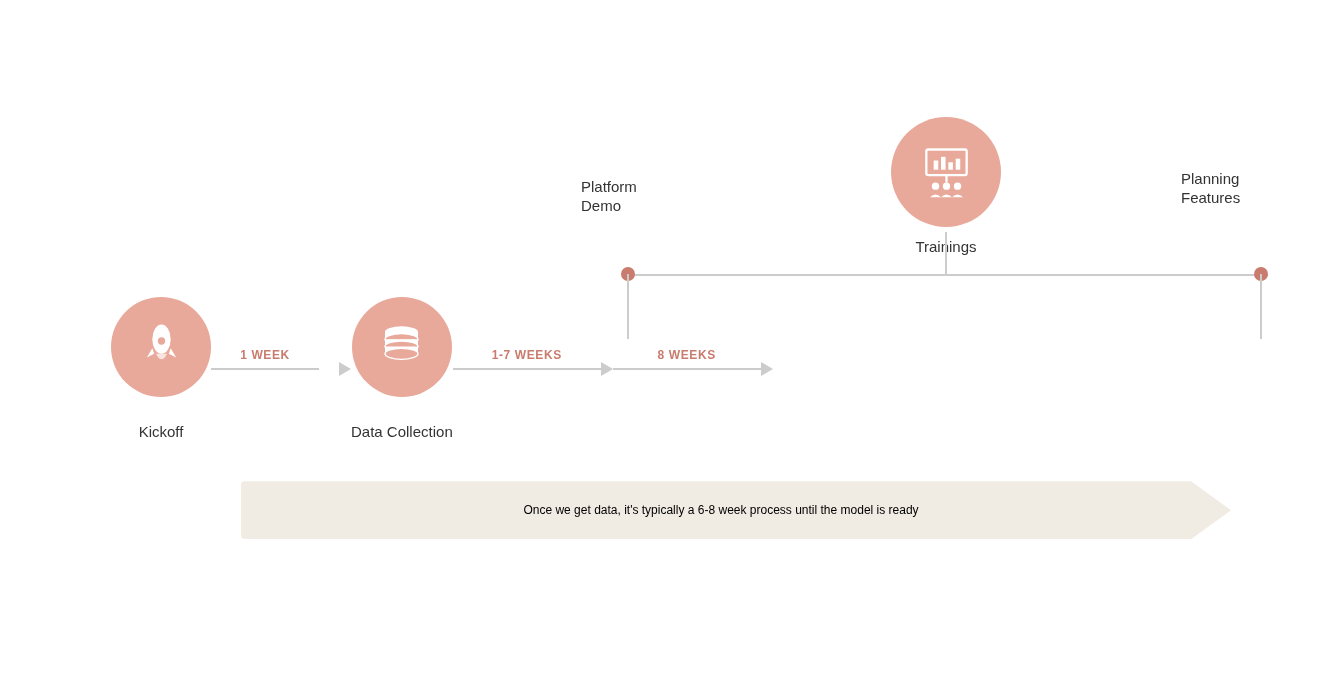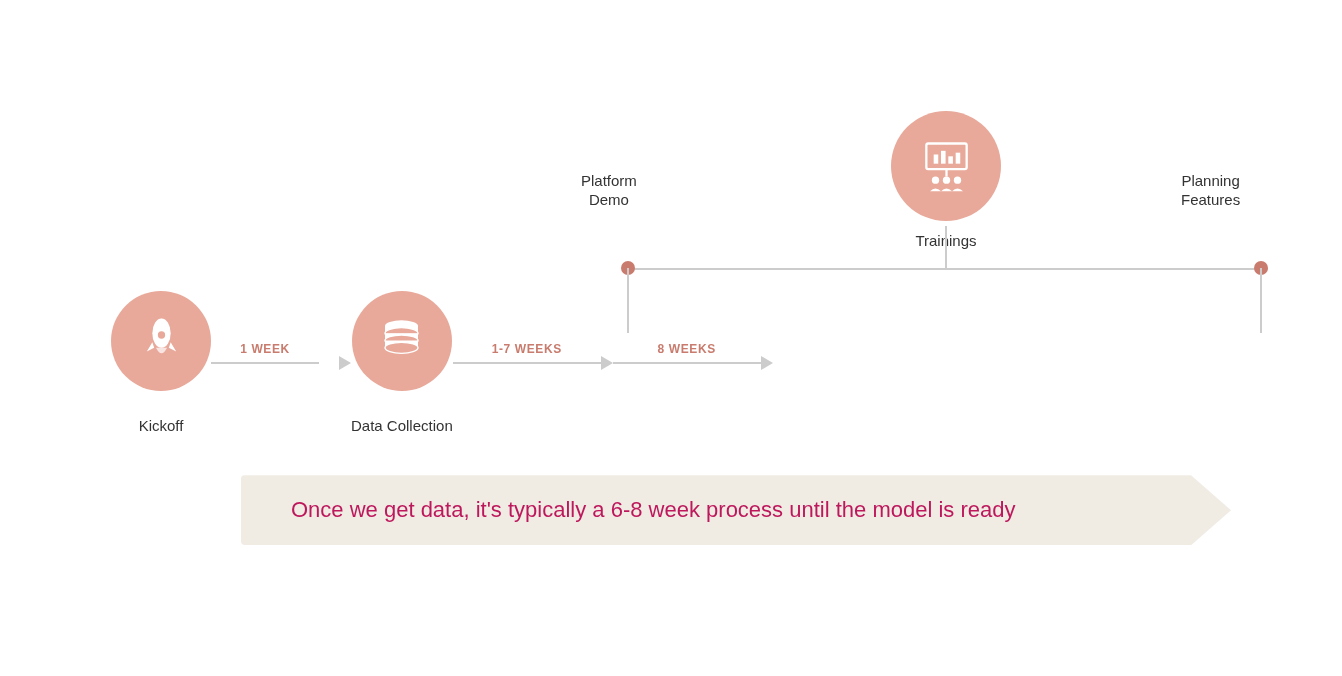--- a/index.html
+++ b/index.html
@@ -104,21 +104,20 @@
 
     
     .upper-node-wrapper {
       position: absolute;
       display: flex;
       flex-direction: column;
       align-items: center;
     }
 
     .upper-label {
-      text-align: center;
       font-size: 15px;
       color: #333;
       line-height: 1.3;
       margin-bottom: 8px;
     }
   </style>
 </head>
 <body>
 
 <div class="diagram-container">
@@ -151,21 +150,21 @@
           <circle cx="30" cy="46" r="4" fill="#fff"></circle>
           <path d="M24 58 Q30 52 36 58" fill="#fff"></path>
 
           <circle cx="42" cy="46" r="4" fill="#fff"></circle>
           <path d="M36 58 Q42 52 48 58" fill="#fff"></path>
         </svg>
       </div>
       <div class="upper-label" style="margin-top:10px;">Trainings</div>
     </div>
 
-    <div class="upper-node-wrapper" style="left: 1070px; top: 60px;">
+    <div class="upper-node-wrapper" style="left: 1070px; top: 52px;">
       <div class="upper-label">Planning<br>Features</div>
     </div>
 
     <div style="position:absolute; left:517px; top:157px; width:640px; height:2px; background:#ccc;"></div>
 
     <div style="position:absolute; left:510px; top:150px; width:14px;height:14px;border-radius:50%;background:#c97c6e;"></div>
 
     <div style="position:absolute; left:516px; top:157px; width:2px; height:65px; background:#ccc;"></div>
 
     <div style="position:absolute; left:1143px; top:150px; width:14px;height:14px;border-radius:50%;background:#c97c6e;"></div>
@@ -232,17 +231,17 @@
         <span class="arrow-label">8 WEEKS</span>
       </div>
       <div class="arrow-head"></div>
     </div>
 
 
   </div>
 
   <div style="margin-top: 40px; padding-left: 130px;">
     <div style="background:#f0ebe3; padding: 22px 80px 22px 50px; border-radius: 4px; position:relative; clip-path: polygon(0 0, calc(100% - 40px) 0, 100% 50%, calc(100% - 40px) 100%, 0 100%);">
-      <p style="font-size:22px; color:#be185d; text-align:left;">Once we get data, it's typically a 6-8 week process until the model is ready</p>
+      <p style="font-size:12px; color:#000000; text-align:center;">Once we get data, it's typically a 6-8 week process until the model is ready</p>
     </div>
   </div>
 
 </div>
 
 </body></html>

